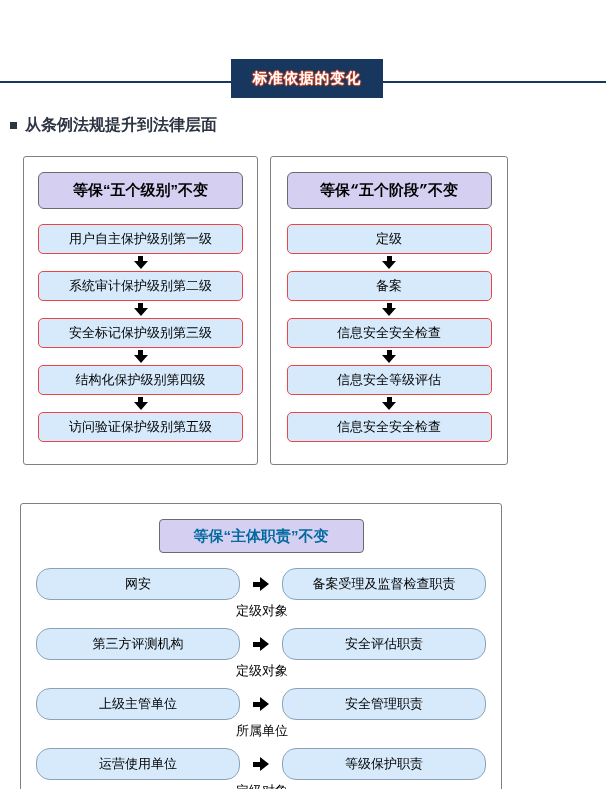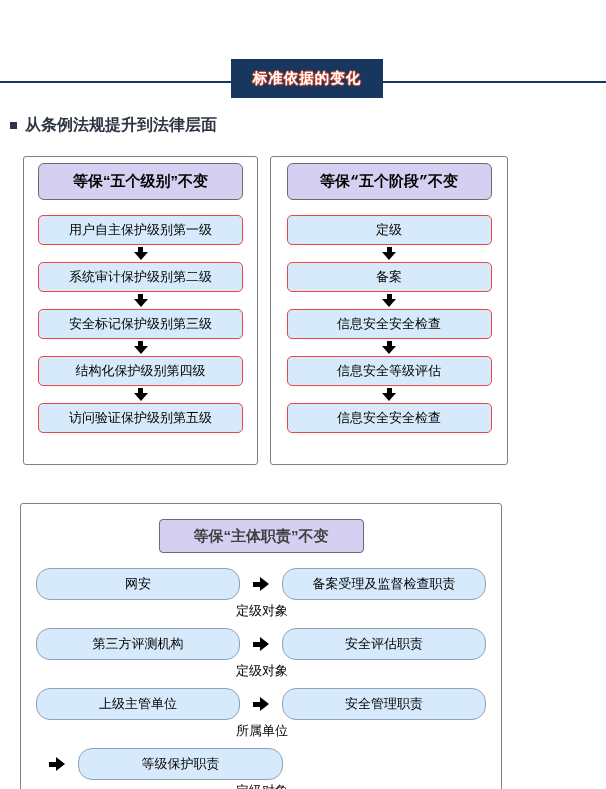--- a/index.html
+++ b/index.html
@@ -45,21 +45,21 @@
   
   .panels{
     position:absolute;top:108px;left:23px;
     display:flex;gap:12px;
   }
   .panel{
     box-sizing:border-box;
     border:1.5px solid #808080;border-radius:3px;
     background:#fff;
     height:309px;
-    padding-top:6px;
+    padding-top:15px;
   }
   .panel.left{width:235px;}
   .panel.right{width:238px;font-family:Liberation Mono, monospace;}
 
   .flow-title{
     box-sizing:border-box;
     width:205px;height:37px;margin:0 auto 15px;
     background:#d5d0f1;border:1.5px solid #6b6b6b;border-radius:6px;
     display:flex;align-items:center;justify-content:center;
     font-size:15px;font-weight:bold;color:#000;
@@ -100,21 +100,21 @@
     width:482px;height:307px;
     border:1.5px solid #808080;border-radius:3px;
     background:#fff;
     padding:15px 15px 0;
   }
   .duty-title{
     box-sizing:border-box;
     width:205px;height:34px;margin:0 auto 15px;
     background:#d5d0f1;border:1.5px solid #6b6b6b;border-radius:4px;
     display:flex;align-items:center;justify-content:center;
-    font-size:15px;font-weight:bold;color:#404040;
+    font-size:15px;font-weight:bold;color:#0369a1;
   }
   .duty-row{display:flex;align-items:center;height:32px;}
   .duty-box{
     box-sizing:border-box;
     width:205px;height:32px;
     background:#d6eafc;border:1px solid #8ba3b8;border-radius:14px;
     display:flex;align-items:center;justify-content:center;
     font-size:13px;color:#000;
   }
   .arrow-col{width:42px;display:flex;justify-content:center;align-items:center;}
@@ -234,20 +234,21 @@
             <i class="head"></i>
           </div>
       </div>
       <div class="duty-box">安全管理职责</div>
     </div>
     <div class="duty-caption">
         <span>所属单位</span>
       </div>
 
     <div class="duty-row">
+      <div class="duty-box">运营使用单位</div>
       <div class="arrow-col">
         <div class="arrow-right">
             <i class="shaft"></i>
             <i class="head"></i>
           </div>
       </div>
       <div class="duty-box">等级保护职责</div>
     </div>
     <div class="duty-caption">
         <span>定级对象</span>

